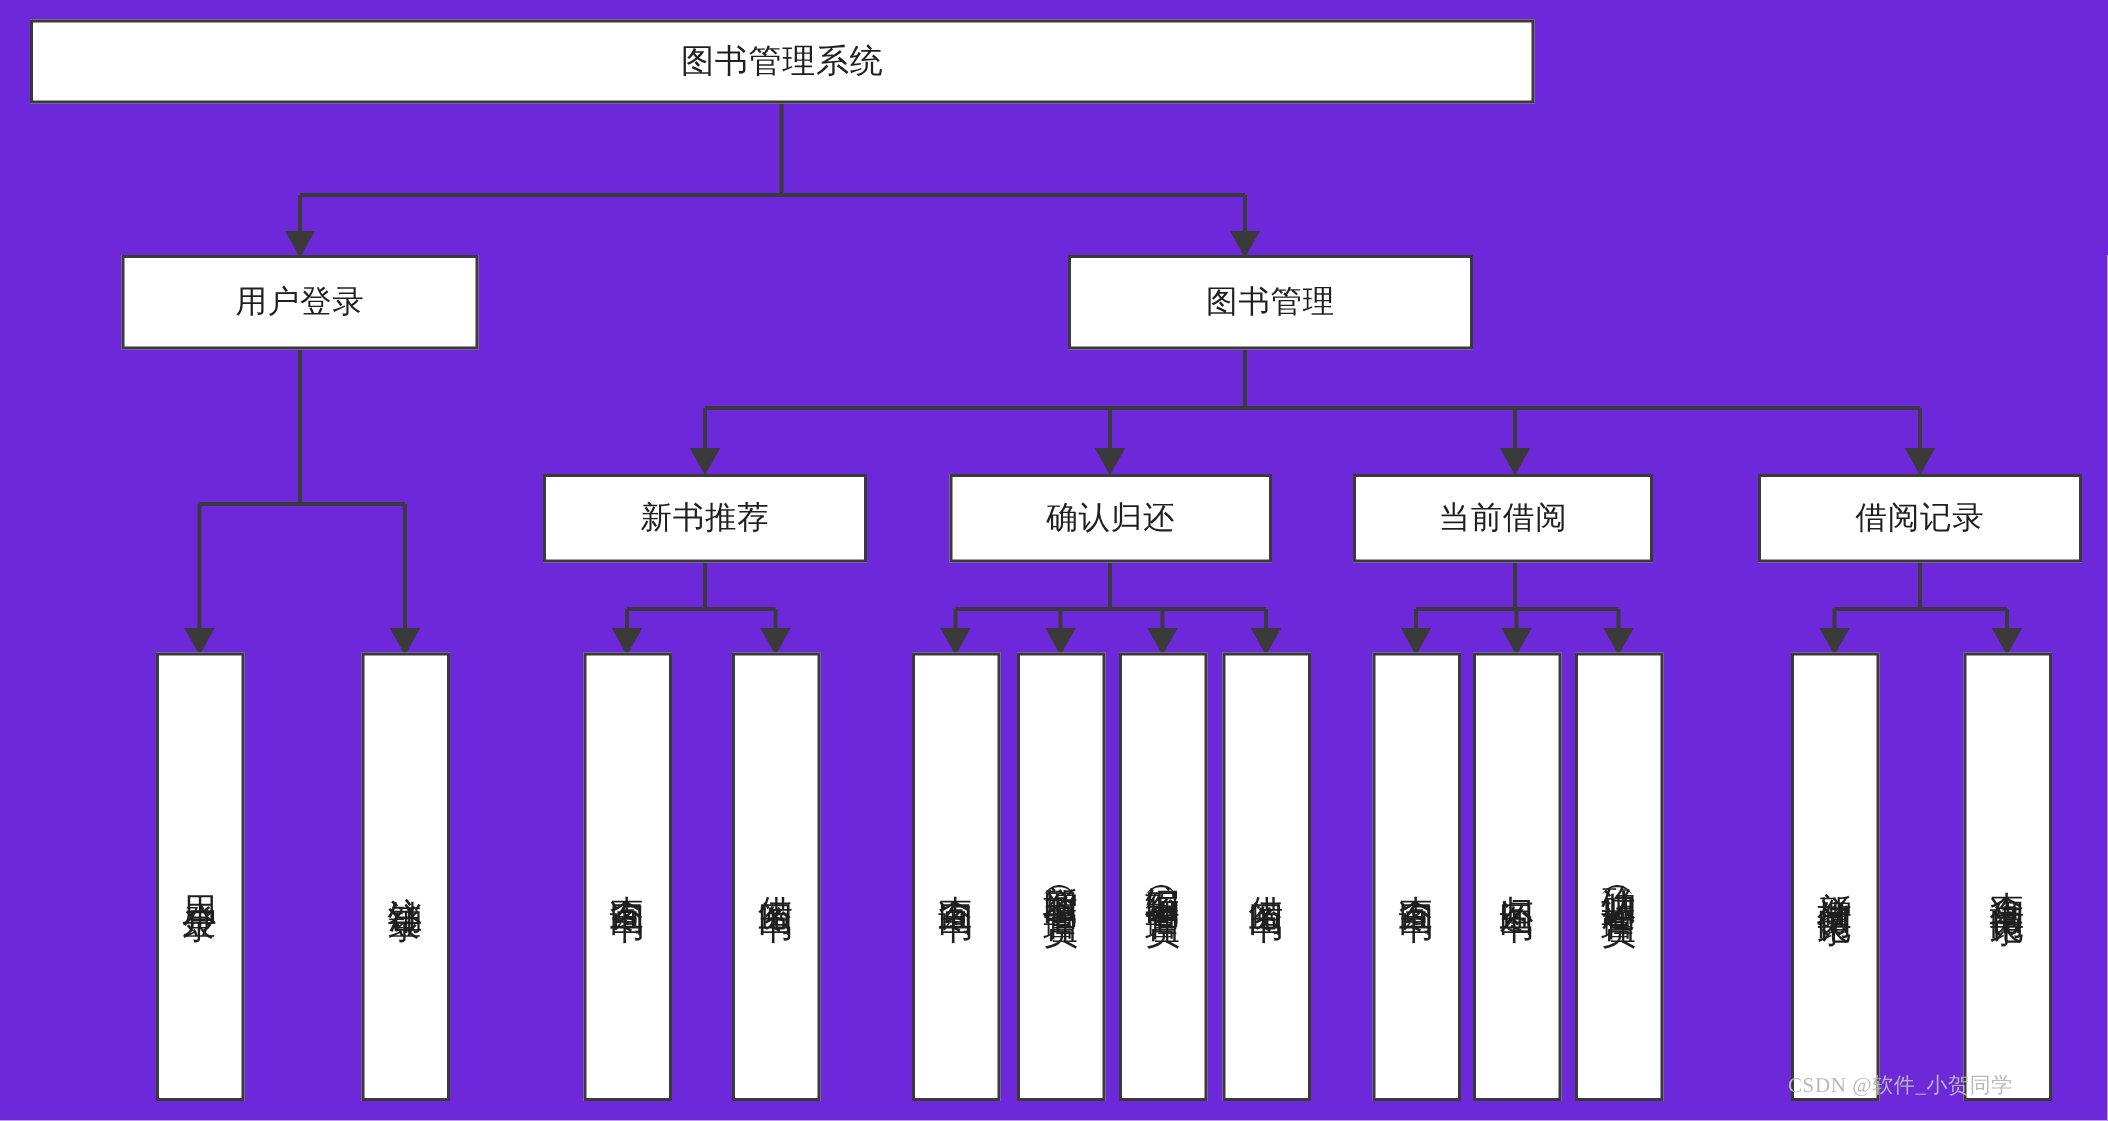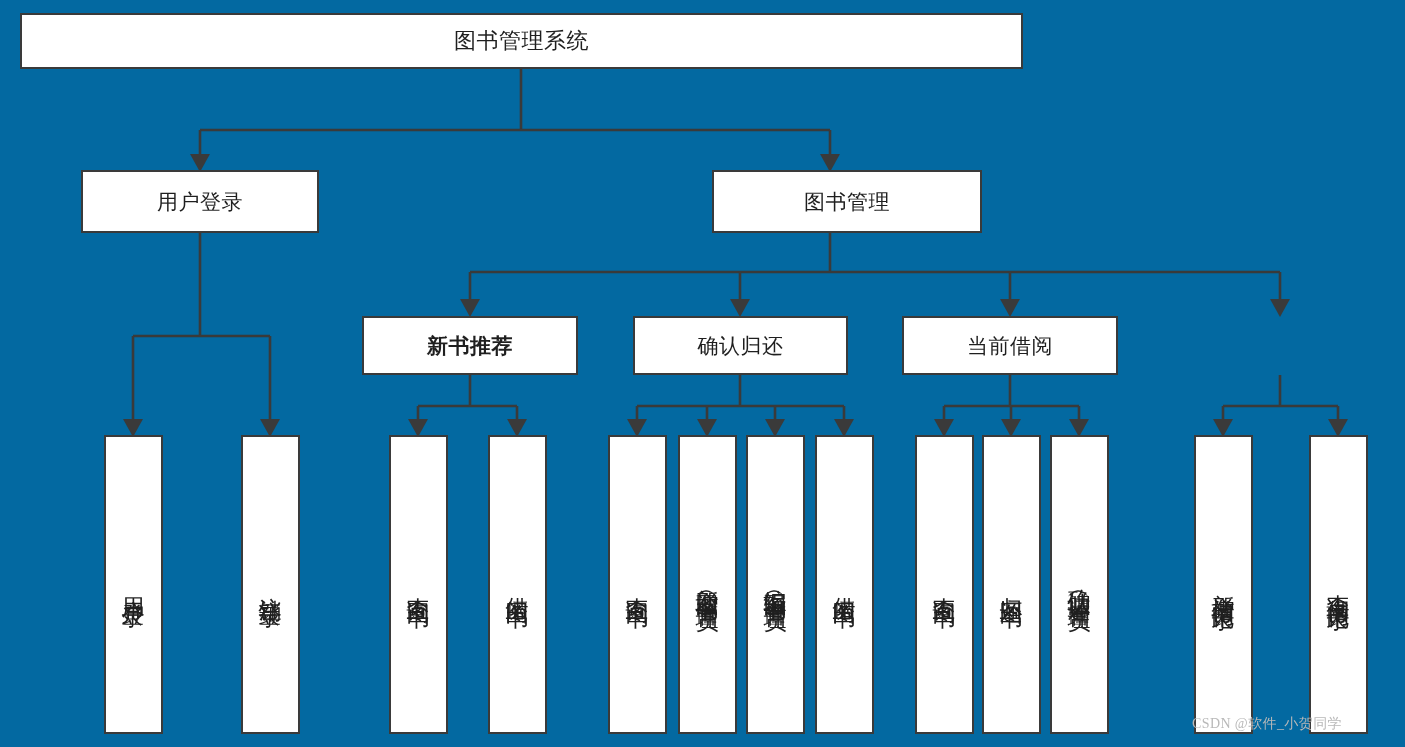--- a/index.html
+++ b/index.html
@@ -8,21 +8,21 @@
     background: #ffffff;
   }
   body {
     font-family: "Liberation Sans", "DejaVu Sans", sans-serif;
     color: #1a1a1a;
   }
   #diagram-root {
     position: relative;
     width: 1405px;
     height: 747px;
-    background: #0369a1;
+    background: #6d28d9;
     overflow: hidden;
   }
   svg.connector-layer {
     position: absolute;
     left: 0;
     top: 0;
     width: 1405px;
     height: 747px;
     pointer-events: none;
   }
@@ -134,32 +134,35 @@
   </div>
 
   <div class="node horiz" style="left:81px; top:170px; width:238px; height:63px;">
     <span class="node-label">用户登录</span>
   </div>
 
   <div class="node horiz" style="left:712px; top:170px; width:270px; height:63px;">
     <span class="node-label">图书管理</span>
   </div>
 
-  <div class="node horiz" style="left:362px; top:316px; width:216px; height:59px;font-weight:bold;">
+  <div class="node horiz" style="left:362px; top:316px; width:216px; height:59px;">
     <span class="node-label">新书推荐</span>
   </div>
 
   <div class="node horiz" style="left:633px; top:316px; width:215px; height:59px;">
     <span class="node-label">确认归还</span>
   </div>
 
-  <div class="node horiz" style="left:902px; top:316px; width:216px; height:59px;">
+  <div class="node horiz" style="left:902px; top:316px; width:200px; height:59px;">
     <span class="node-label">当前借阅</span>
   </div>
 
+  <div class="node horiz" style="left:1172px; top:316px; width:216px; height:59px;">
+    <span class="node-label">借阅记录</span>
+  </div>
 
   <div class="node vert" style="left:104px; top:435px; width:59px; height:299px;">
     <span class="node-label">用户登录</span>
   </div>
 
   <div class="node vert" style="left:241px; top:435px; width:59px; height:299px;">
     <span class="node-label">注销登录</span>
   </div>
 
   <div class="node vert" style="left:389px; top:435px; width:59px; height:299px;">

